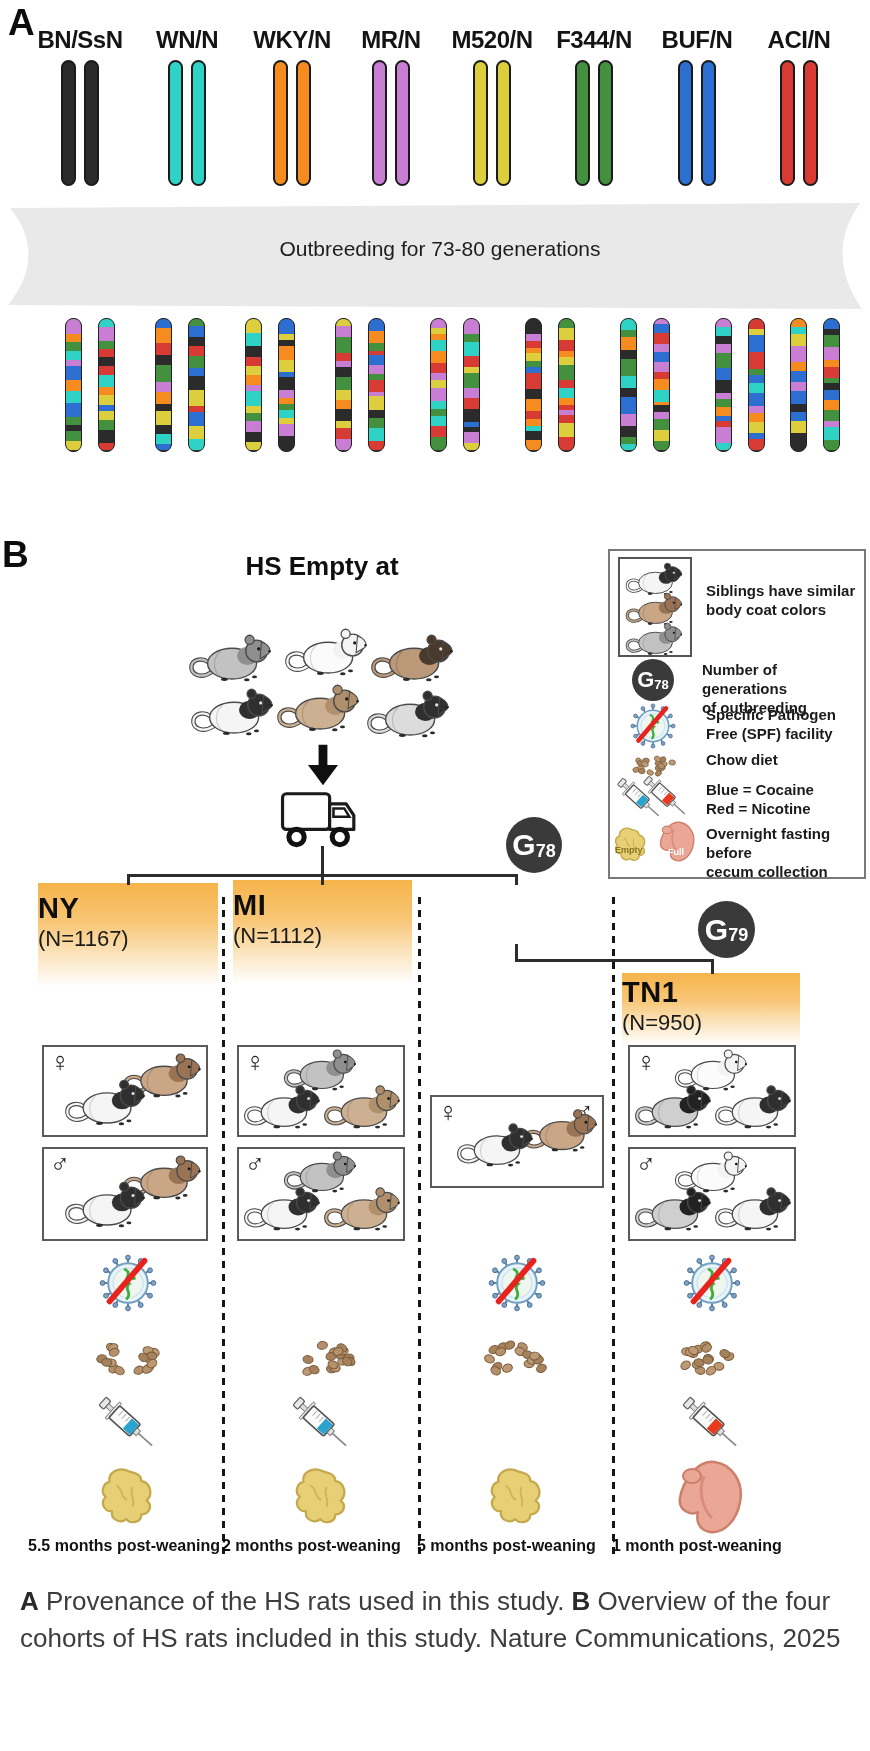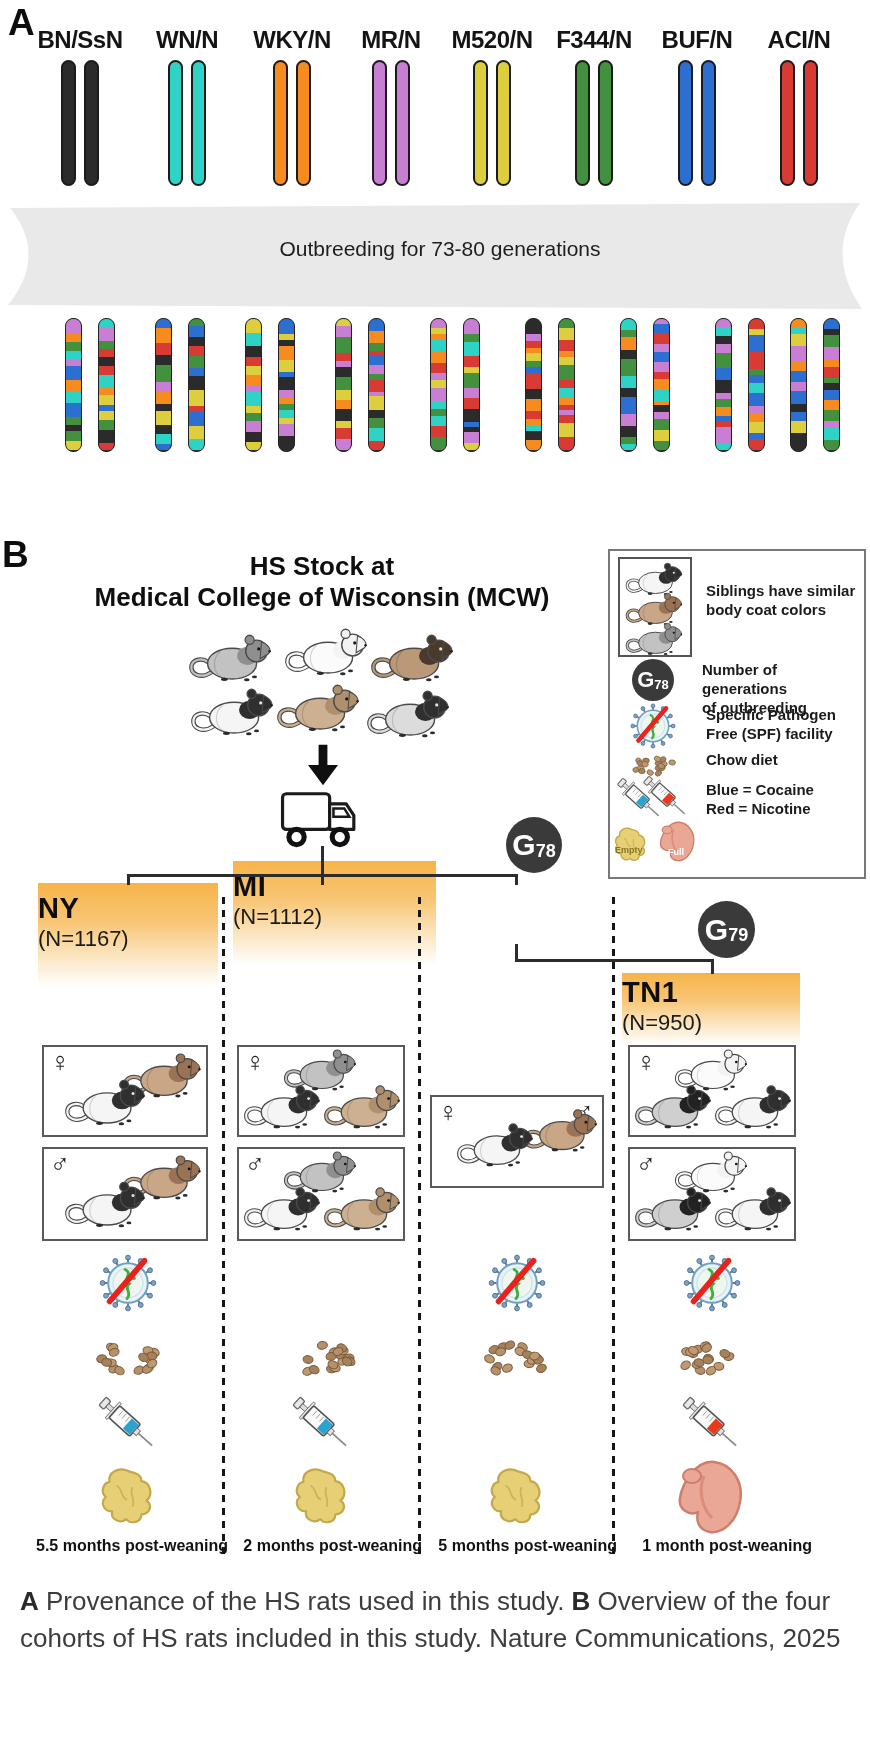--- a/index.html
+++ b/index.html
@@ -26,21 +26,21 @@
   .legend-icon{position:absolute}
   #lg-sib{position:absolute;left:8px;top:6px;width:74px;height:100px;border:2px solid #555;background:#fff;box-sizing:border-box}
   .header-box{position:absolute;text-align:left;box-sizing:border-box;
       background:linear-gradient(to bottom,#f6b44a 0%,#f8c676 38%,#fbe3bb 68%,rgba(255,255,255,0) 100%)}
   .header-name{font-size:29px;font-weight:bold;color:#0e0e0e;padding-top:9px;letter-spacing:0.5px}
   .header-name.tight{padding-top:3px}
   .header-n{font-size:22px;color:#1a1a1a;margin-top:1px}
   .rat-box{position:absolute;border:2px solid #5a5a5a;background:#fff;box-sizing:border-box}
   .gender{position:absolute;font-size:27px;color:#1d1d1d;line-height:1}
   .dashed-v{position:absolute;width:3px;background-image:repeating-linear-gradient(to bottom,#161616 0 7px,transparent 7px 13px)}
-  .timeline{position:absolute;width:200px;text-align:right;font-size:16px;font-weight:bold;color:#121212}
+  .timeline{position:absolute;width:200px;text-align:left;font-size:16px;font-weight:bold;color:#121212}
   .caption{position:absolute;left:20px;top:1583px;width:834px}
   .caption-title{font-size:27px;font-weight:bold;color:#1c1c1c;margin-bottom:9px}
   .caption-body{font-size:26px;line-height:1.42;color:#3d3d3d}
   .caption-body b{color:#2a2a2a}
   .cecum-lbl{position:absolute;font-size:9px;font-weight:bold}
 </style>
 </head>
 <body>
 
 <div id="fig">
@@ -353,22 +353,21 @@
         <div style="flex: 0 0 10.5856px; background: rgb(246, 139, 31);"></div>
         <div style="flex: 0 0 10.6871px; background: rgb(67, 145, 63);"></div>
         <div style="flex: 0 0 5.79803px; background: rgb(200, 127, 211);"></div>
         <div style="flex: 0 0 13.6269px; background: rgb(46, 211, 198);"></div>
         <div style="flex: 0 0 9.43377px; background: rgb(67, 145, 63);"></div>
       </div>
     </div>
 
   <div class="panel-label" style="left:2px;top:534px">B</div>
   <div class="colony-title">
-    <div>HS Stock at</div>
-    <div>Medical College of Wisconsin (MCW)</div>
+    <div>HS Empty at</div>
   </div>
   <div id="colony-rats">
       <svg viewBox="0 0 120 74" width="84" height="52" style="position: absolute; left: 188px; top: 632px;">
         <g>
           <path d="M34,57 C18,68 3,60 5,48 C7,39 20,36 29,43" fill="none" stroke="#4a4a4a" stroke-width="6.5" stroke-linecap="round"></path>
           <path d="M34,57 C18,68 3,60 5,48 C7,39 20,36 29,43" fill="none" stroke="#c2c2c2" stroke-width="3.2" stroke-linecap="round"></path>
           <ellipse cx="63" cy="45" rx="35" ry="22" fill="#c2c2c2" stroke="#4a4a4a" stroke-width="2"></ellipse>
           <path d="M46,28 C35,37 35,55 46,63" fill="none" stroke="rgba(0,0,0,0.16)" stroke-width="1.6"></path>
           <ellipse cx="85" cy="34" rx="15" ry="13" fill="#8f8f8f"></ellipse>
           <ellipse cx="52" cy="67.5" rx="5" ry="2.4" fill="#2b2b2b"></ellipse>
@@ -641,27 +640,29 @@
           <path d="M40,26 C36,34 44,40 40,48" stroke="#cdb258" stroke-width="2" fill="none"></path>
         </svg>
         <svg viewBox="0 0 84 84" width="46" height="46" style="position: absolute; left: 42px; top: 2px;">
           <path d="M46,6 C64,8 76,26 72,46 C69,64 56,78 42,76 C30,74 28,64 30,56 C22,60 10,54 12,42 C14,28 28,4 46,6 Z" fill="#eaa795" stroke="#cc7f6a" stroke-width="2.5" stroke-linejoin="round"></path>
           <path d="M36,20 C30,34 34,52 44,62" stroke="#d98d7a" stroke-width="3" fill="none"></path>
           <ellipse cx="24" cy="20" rx="9" ry="7" fill="#eaa795" stroke="#cc7f6a" stroke-width="2"></ellipse>
         </svg>
         <span class="cecum-lbl" style="left: 3px; top: 28px; color: rgb(138, 116, 32);">Empty</span>
         <span class="cecum-lbl" style="left: 56px; top: 30px; color: rgb(255, 255, 255);">Full</span>
       </div>
+    <div class="legend-text" style="left:96px;top:274px">Overnight fasting before
+cecum collection</div>
   </div>
 
   <div class="header-box" style="left:38px;top:883px;width:180px;height:104px">
     <div class="header-name">NY</div>
     <div class="header-n">(N=1167)</div>
   </div>
-  <div class="header-box" style="left:233px;top:861px;width:203px;height:104px">
+  <div class="header-box" style="left:233px;top:880px;width:179px;height:104px">
     <div class="header-name">MI</div>
     <div class="header-n">(N=1112)</div>
   </div>
   <div class="header-box" style="left:622px;top:973px;width:178px;height:72px">
     <div class="header-name tight">TN1</div>
     <div class="header-n">(N=950)</div>
   </div>
 
   <div class="dashed-v" style="left:222px;top:897px;height:660px"></div>
   <div class="dashed-v" style="left:418px;top:897px;height:660px"></div>

